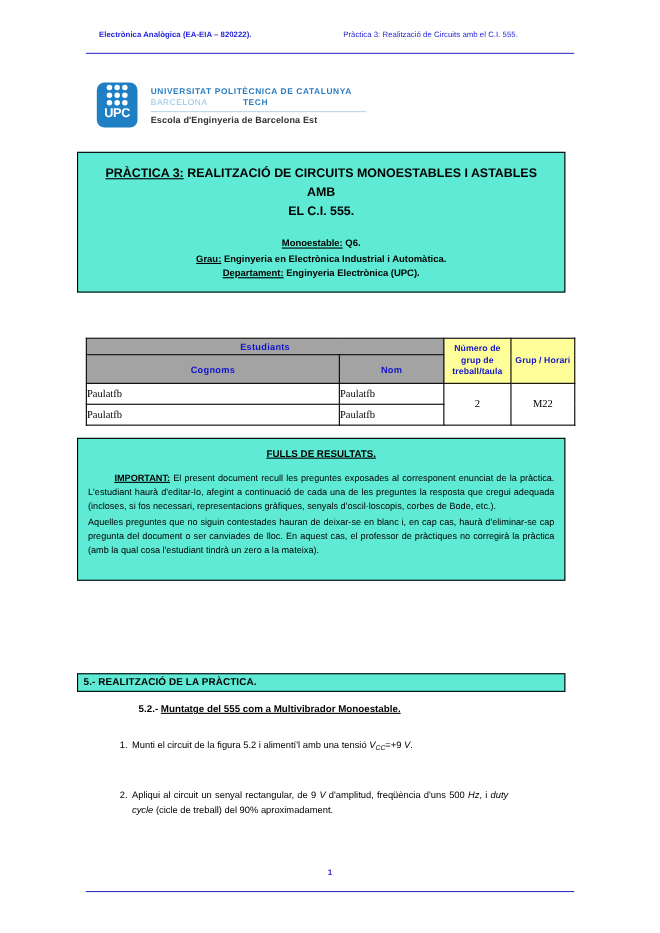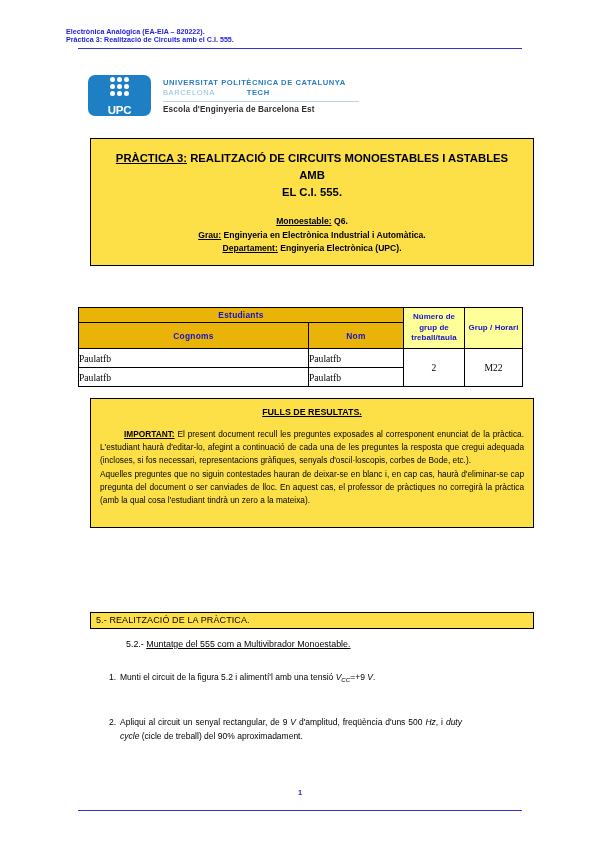--- a/index.html
+++ b/index.html
@@ -20,68 +20,66 @@
     position: absolute;
     left: 0; top: 0;
     width: 600px;
     height: 848px;
     box-sizing: border-box;
   }
 
   
   .doc-header {
     position: absolute;
-    left: 66px;
+    left: 90px;
     top: 28px;
     width: 444px;
     display: flex;
     align-items: baseline;
-    flex-direction: column;
   }
   .doc-header-left {
     font-size: 7.1px;
     font-weight: bold;
     color: #2323dc;
     letter-spacing: 0.02px;
     width: 222px;
   }
   .doc-header-right {
     font-size: 7.1px;
-    font-weight: bold;
+    font-weight: normal;
     color: #2323dc;
     letter-spacing: 0.02px;
     flex: 1;
-    text-align: center;
   }
   .header-rule {
     position: absolute;
     left: 78px;
     top: 48px;
     width: 444px;
     height: 0;
     border-top: 1.4px solid #3333cc;
   }
 
   
   .logo-block {
     position: absolute;
     left: 88px;
     top: 75px;
     display: flex;
     align-items: flex-start;
   }
   .upc-mark {
-    width: 63px;
+    width: 37px;
     height: 41px;
     border-radius: 7px;
     background: #1f7fc4;
     display: flex;
     flex-direction: column;
     align-items: center;
-    justify-content: space-between;
+    justify-content: flex-start;
     flex: 0 0 auto;
   }
   .dot-grid {
     display: grid;
     grid-template-columns: repeat(3, 5px);
     grid-template-rows: repeat(3, 5px);
     gap: 2.2px;
     margin-top: 2px;
   }
   .dot-grid i {
@@ -131,25 +129,25 @@
   .school-line {
     font-size: 8.2px;
     font-weight: bold;
     color: #2f2f2f;
     letter-spacing: 0.15px;
   }
 
   
   .box {
     position: absolute;
-    left: 90px;
+    left: 70px;
     width: 444px;
     box-sizing: border-box;
     border: 1.1px solid #000000;
-    background: #fde047;
+    background: #5eead4;
   }
 
   
   #title-box {
     top: 138px;
     height: 128px;
     padding: 11px 9px 8px 9px;
   }
   .title-main {
     text-align: center;
@@ -183,21 +181,21 @@
     width: 444px;
     border-collapse: collapse;
     table-layout: fixed;
   }
   #students-table td, #students-table th {
     border: 1.1px solid #000000;
     padding: 0;
     box-sizing: border-box;
   }
   .th-lav {
-    background: #eab308;
+    background: #a3a3a3;
     color: #1414c8;
     font-size: 8.4px;
     font-weight: bold;
     text-align: center;
     letter-spacing: 0.25px;
     height: 15px;
   }
   .th-yel {
     background: #ffff99;
     color: #1414c8;
@@ -247,32 +245,32 @@
   }
 
   
   #section-box {
     top: 612px;
     height: 17px;
     padding: 2px 0 0 5px;
   }
   .section-title {
     font-size: 9px;
-    font-weight: normal;
+    font-weight: bold;
     letter-spacing: 0.1px;
   }
 
   
   .subsection {
     position: absolute;
     left: 78px;
     top: 639px;
     width: 444px;
     font-size: 8.9px;
-    font-weight: normal;
+    font-weight: bold;
     padding-left: 48px;
   }
   .subsection .lbl { text-decoration: none; }
   .subsection .ttl { text-decoration: underline; }
 
   .item {
     position: absolute;
     left: 120px;
     width: 342px;
     font-size: 8.5px;

